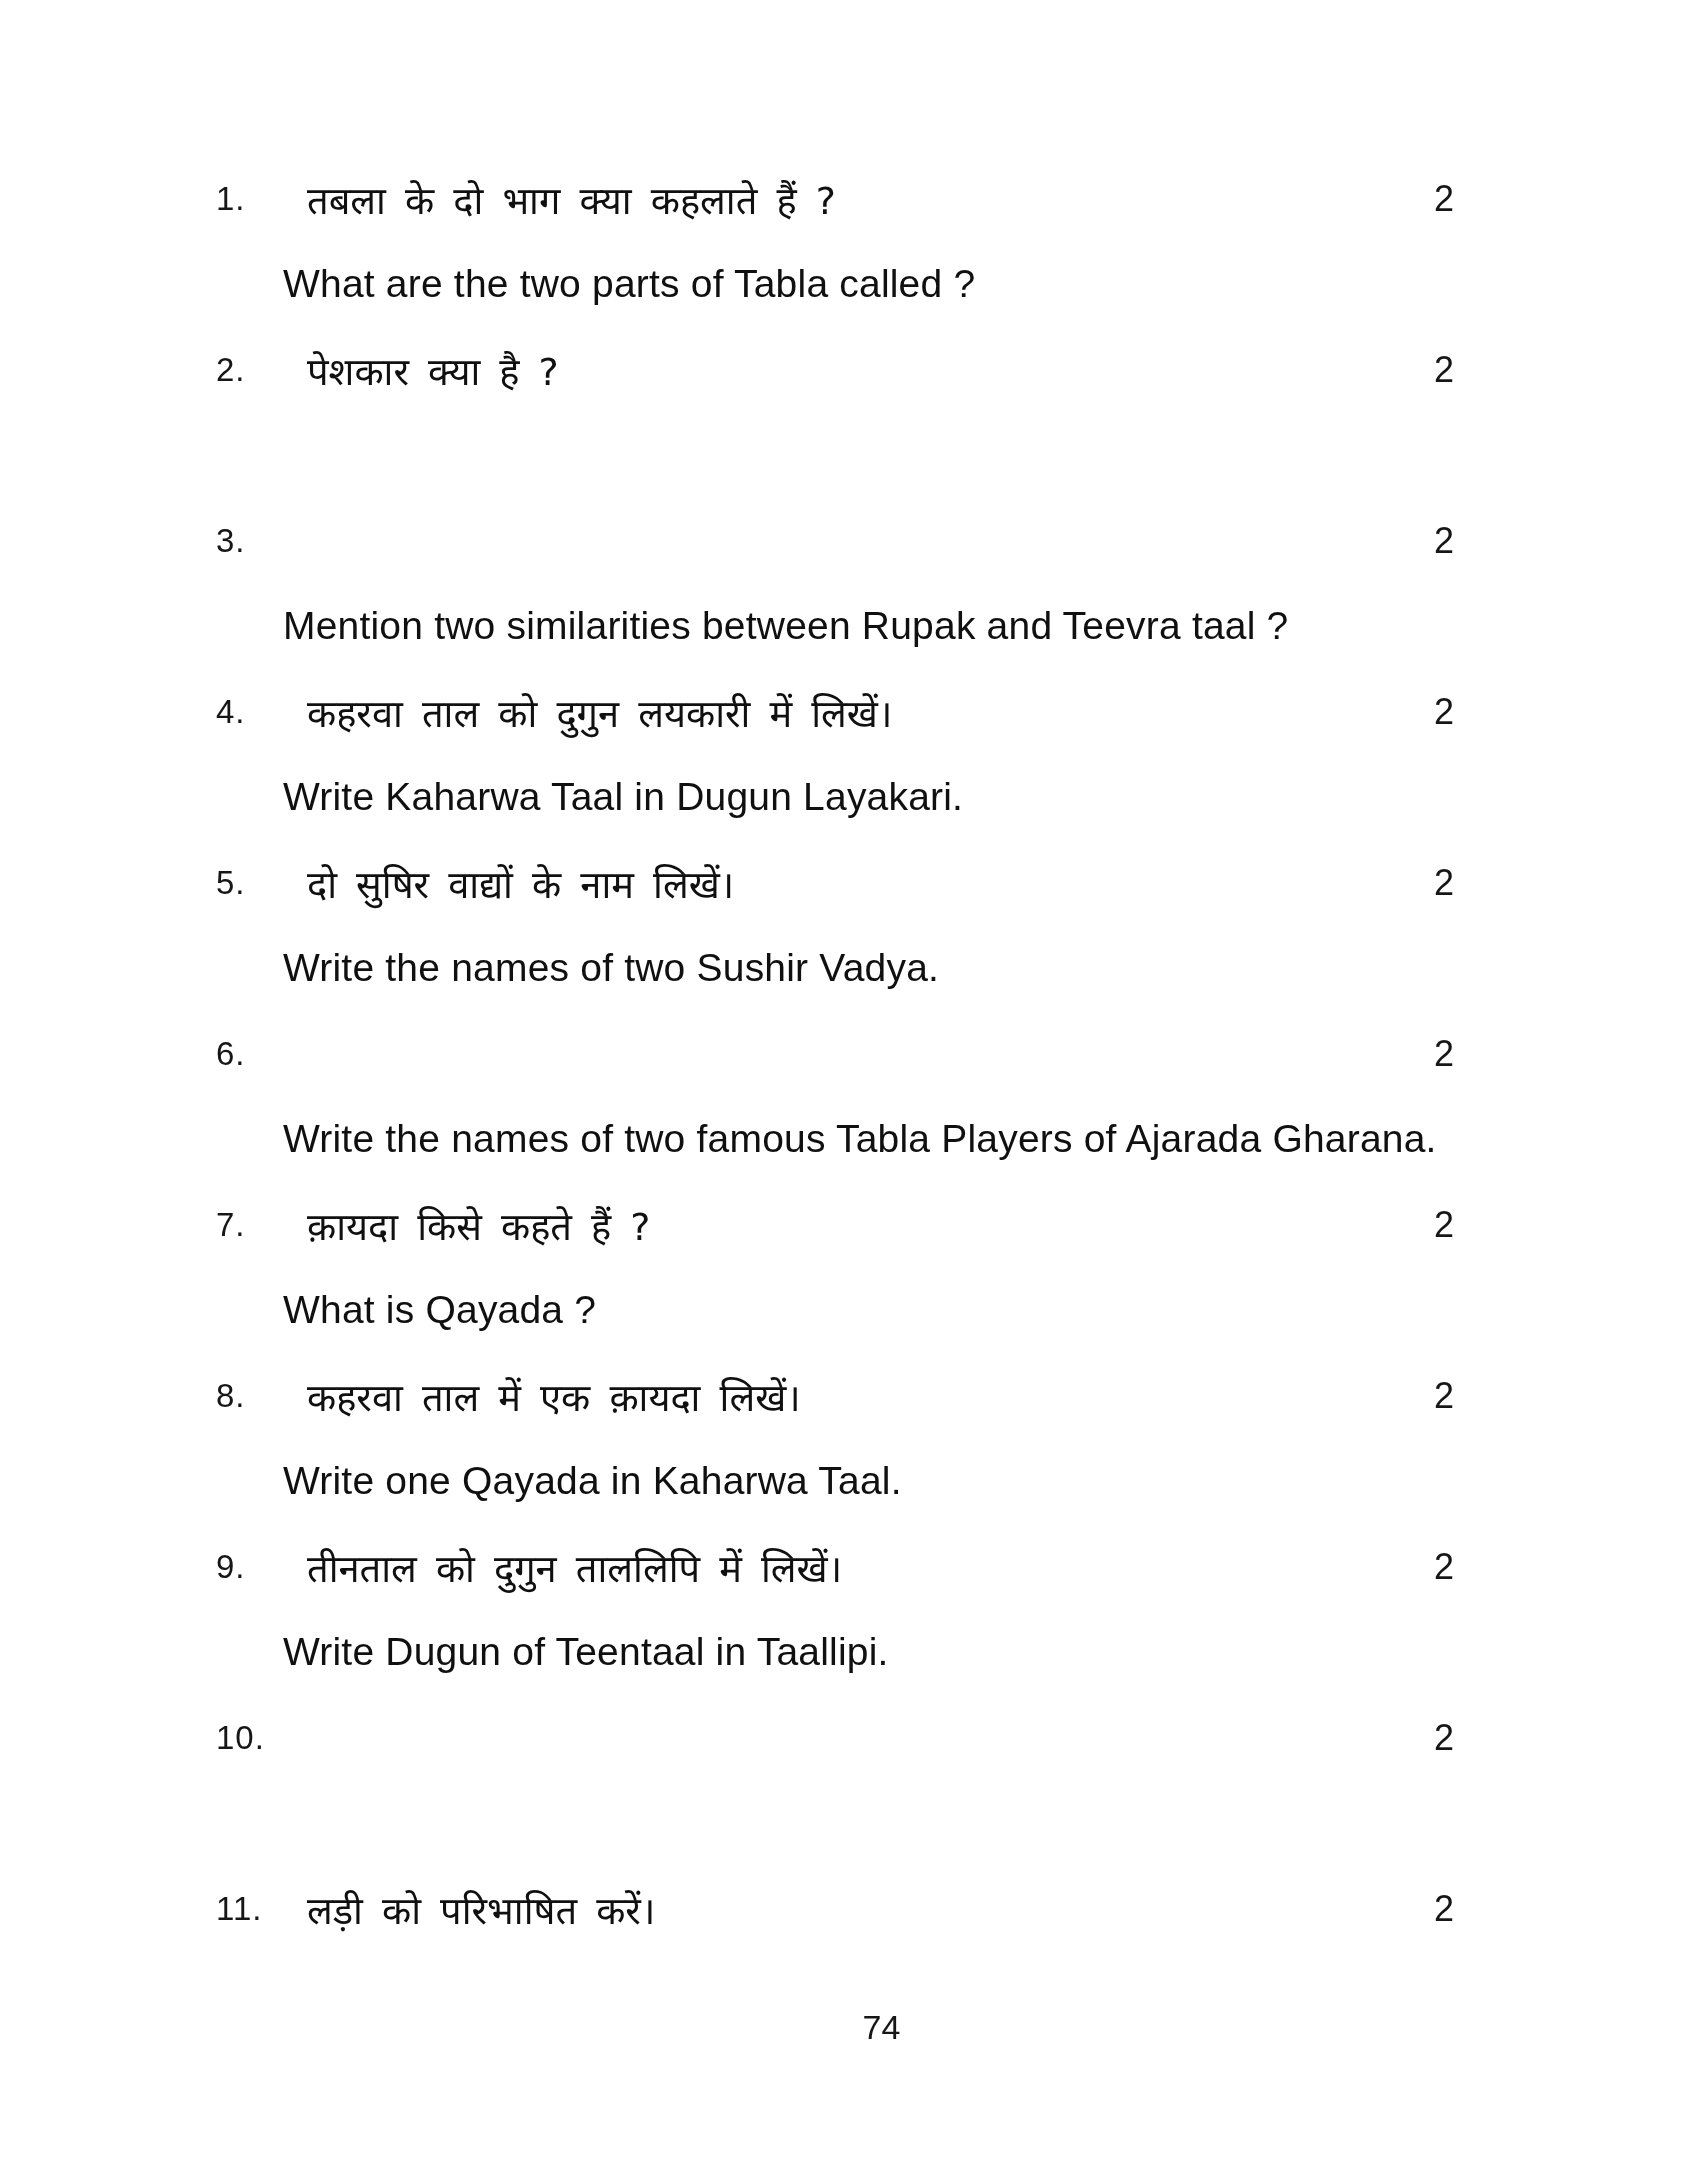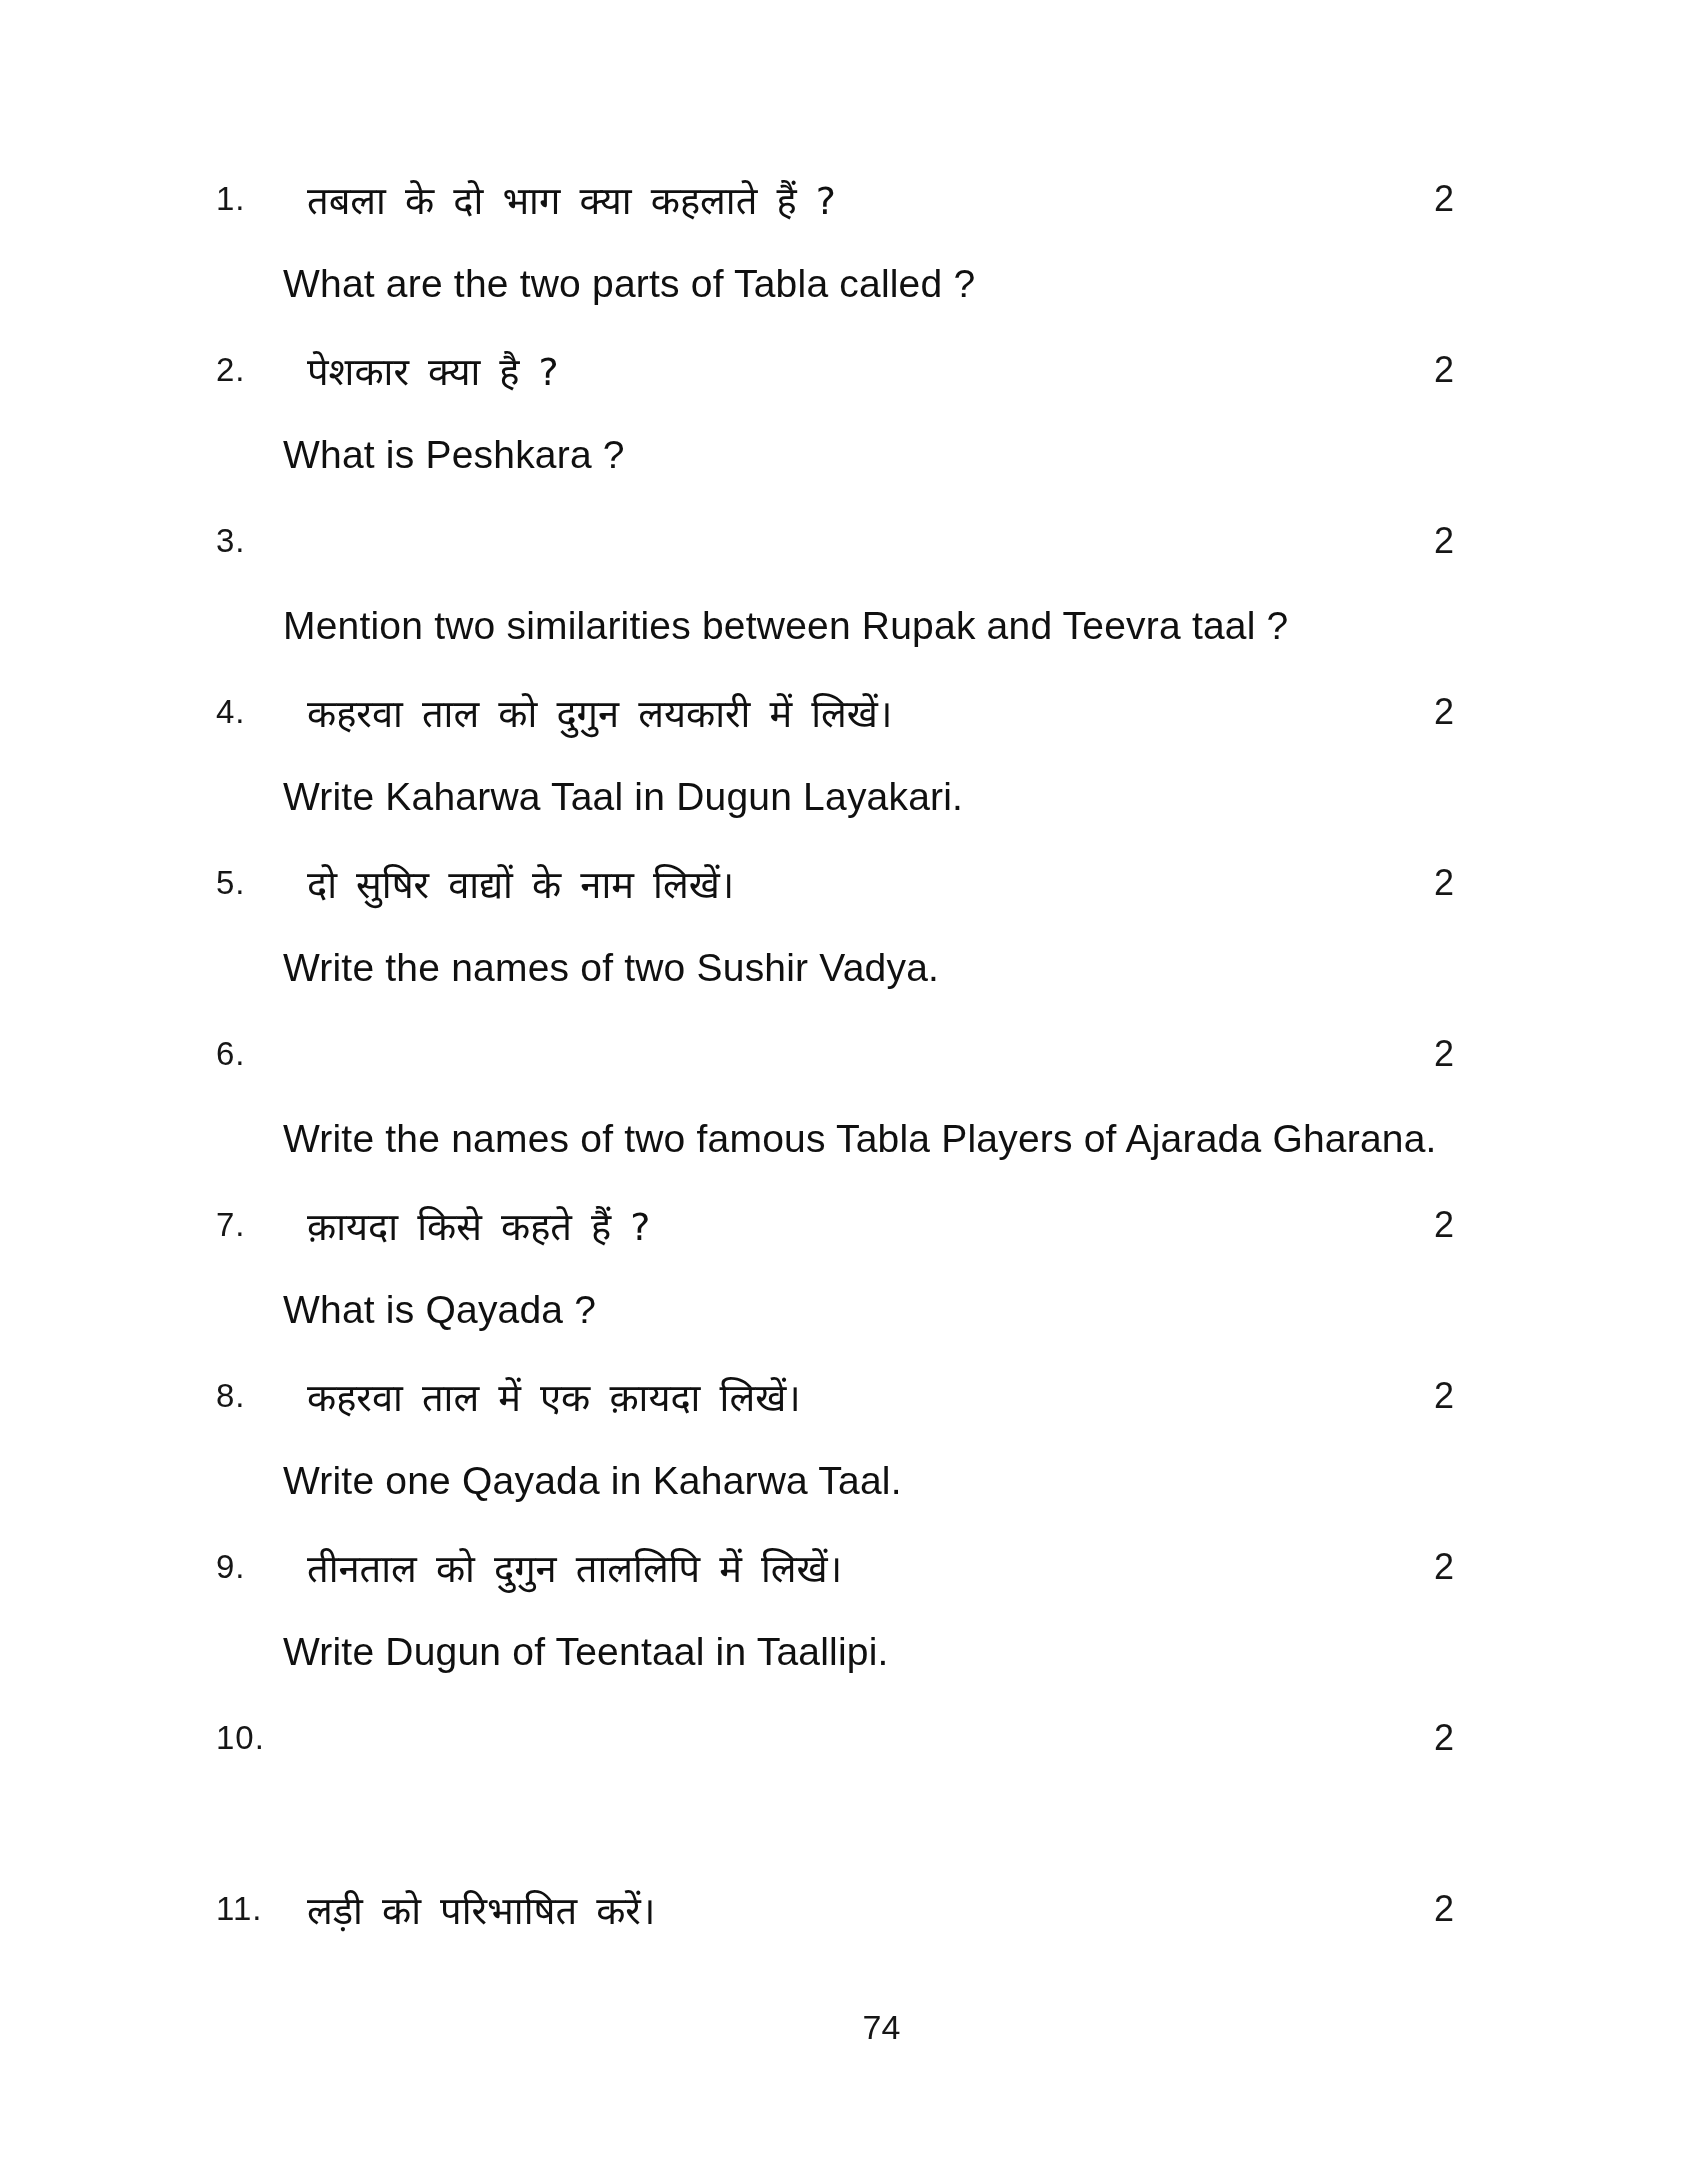--- a/index.html
+++ b/index.html
@@ -94,23 +94,20 @@
       <span class="qtext-english">What are the two parts of Tabla called ?</span>
     </div>
   </div>
 
   <div class="question">
     <div class="line line-hindi">
       <span class="qnum">2.</span>
       <span class="qtext-hindi">पेशकार क्या है ?</span>
       <span class="qmarks">2</span>
     </div>
-    <div class="line line-english">
-      <span class="qtext-english">What is Peshkara ?</span>
-    </div>
   </div>
 
   <div class="question">
     <div class="line line-hindi">
       <span class="qnum">3.</span>
       <span class="qmarks">2</span>
     </div>
     <div class="line line-english">
       <span class="qtext-english">Mention two similarities between Rupak and Teevra taal ?</span>
     </div>

